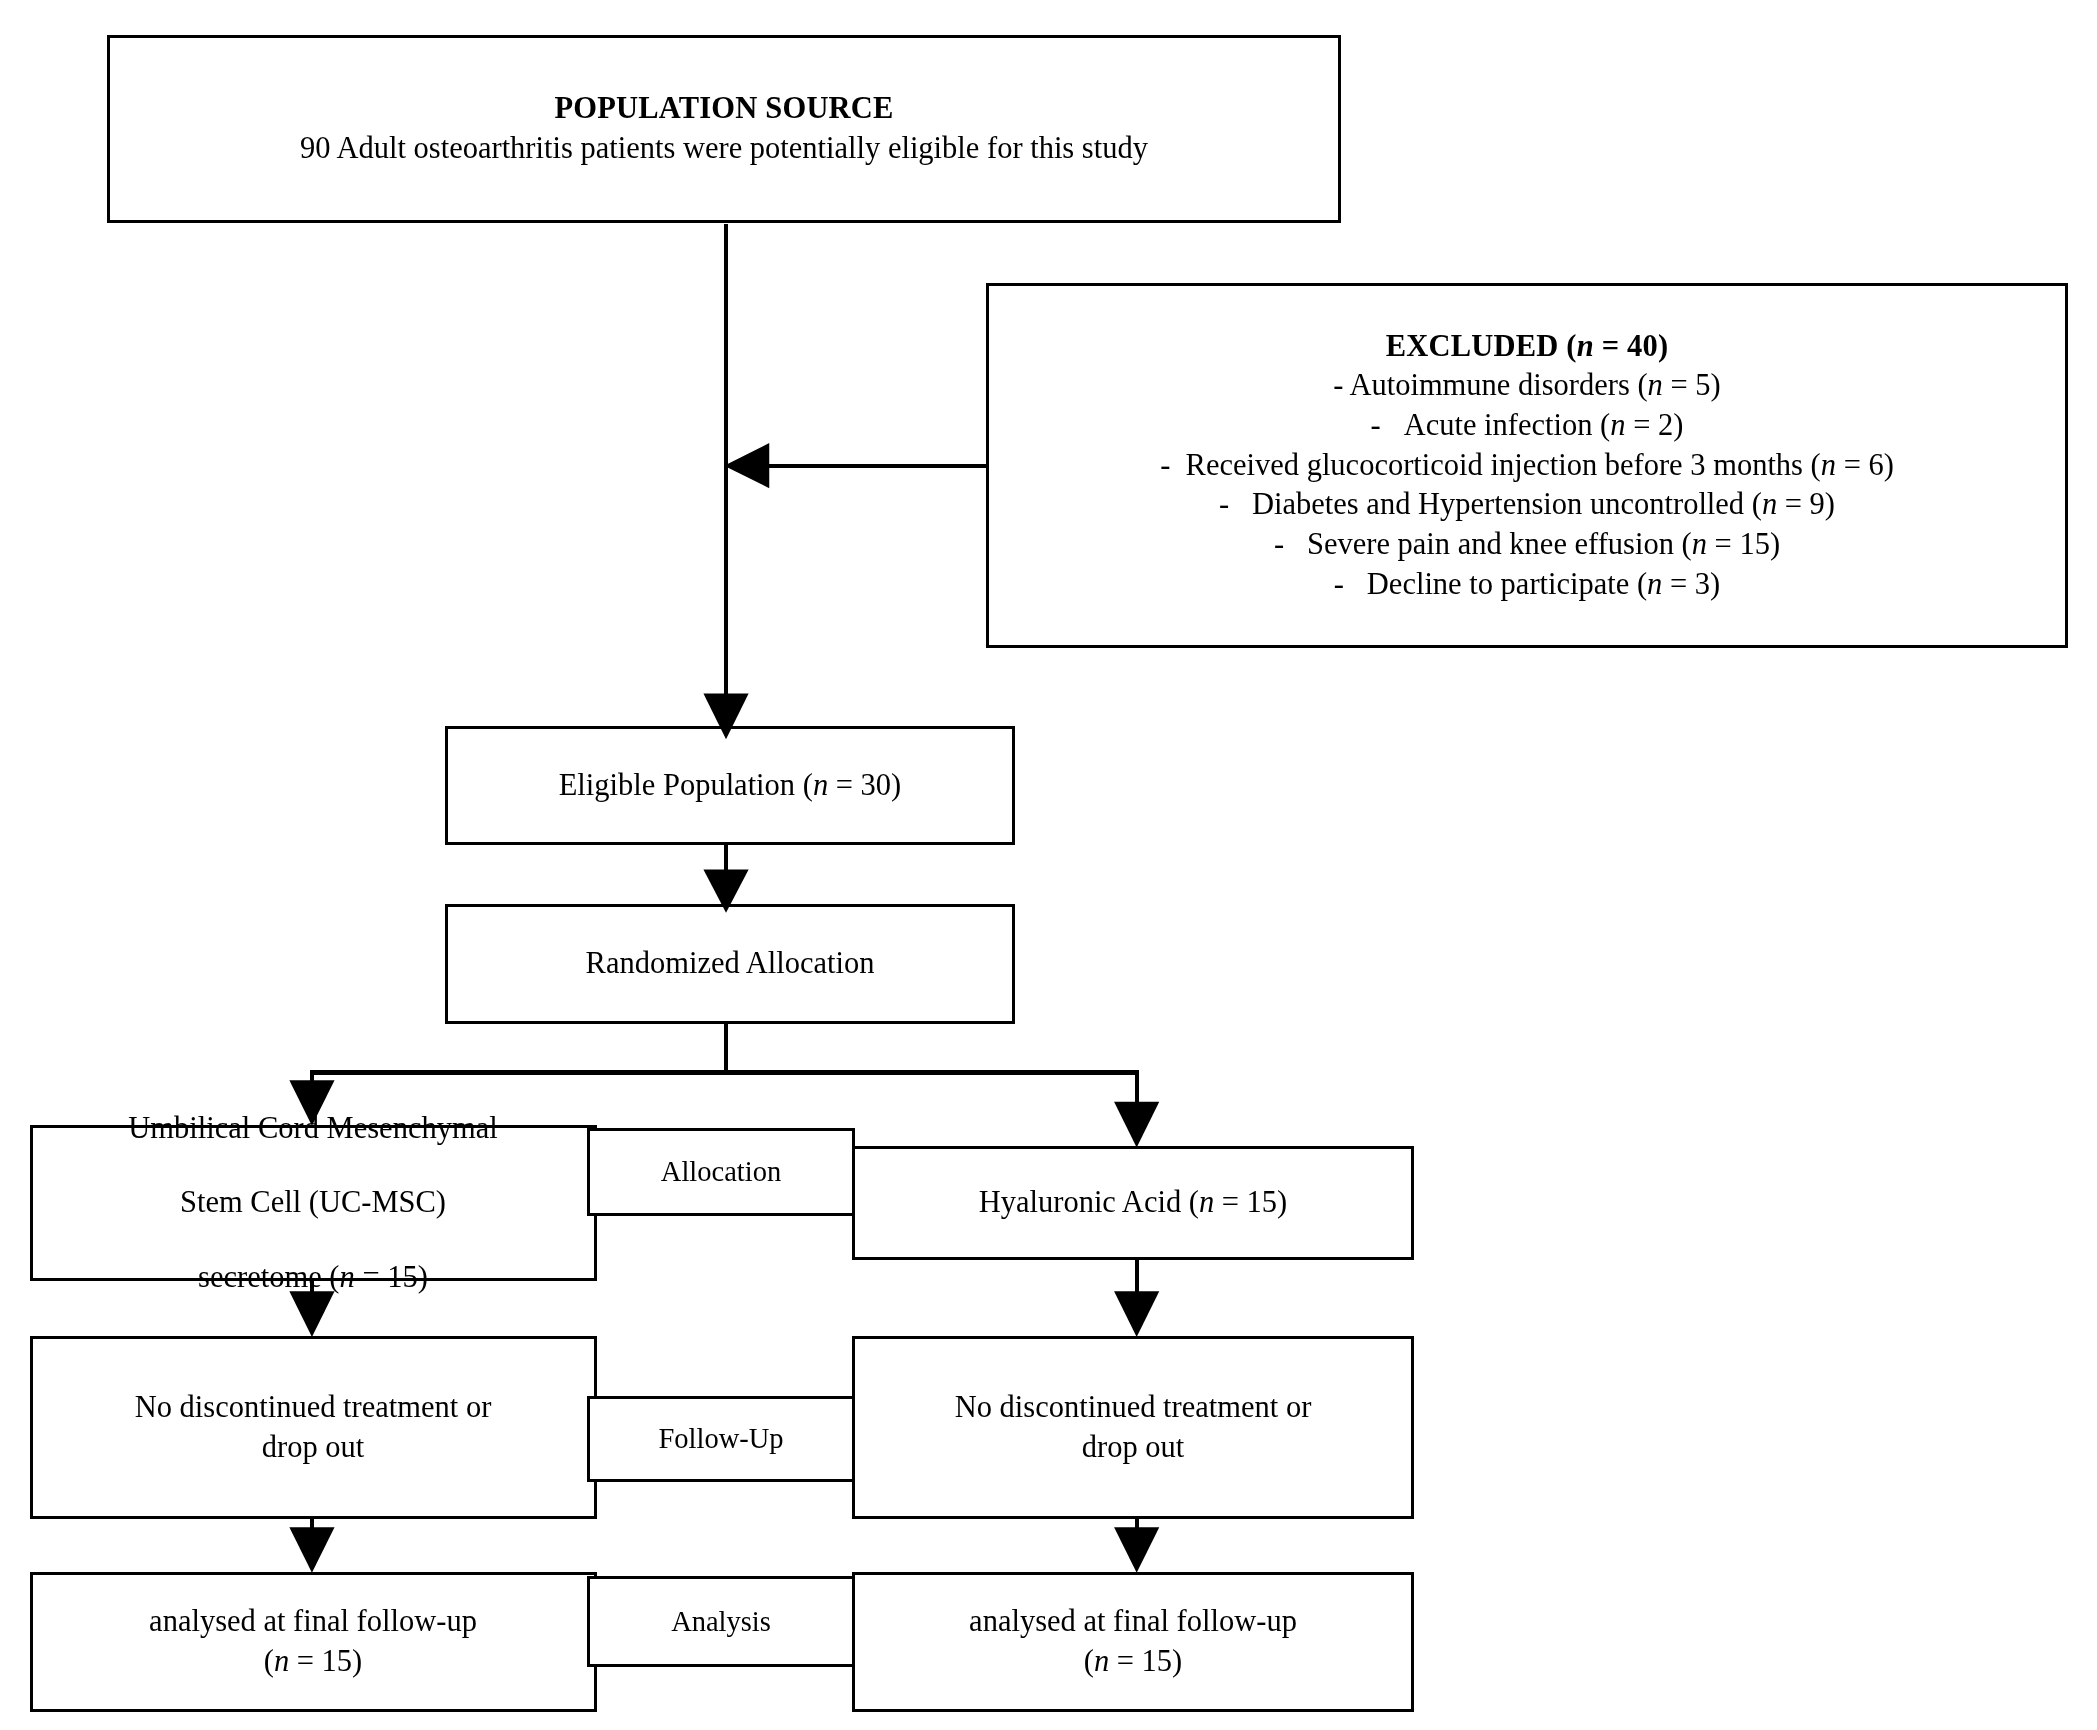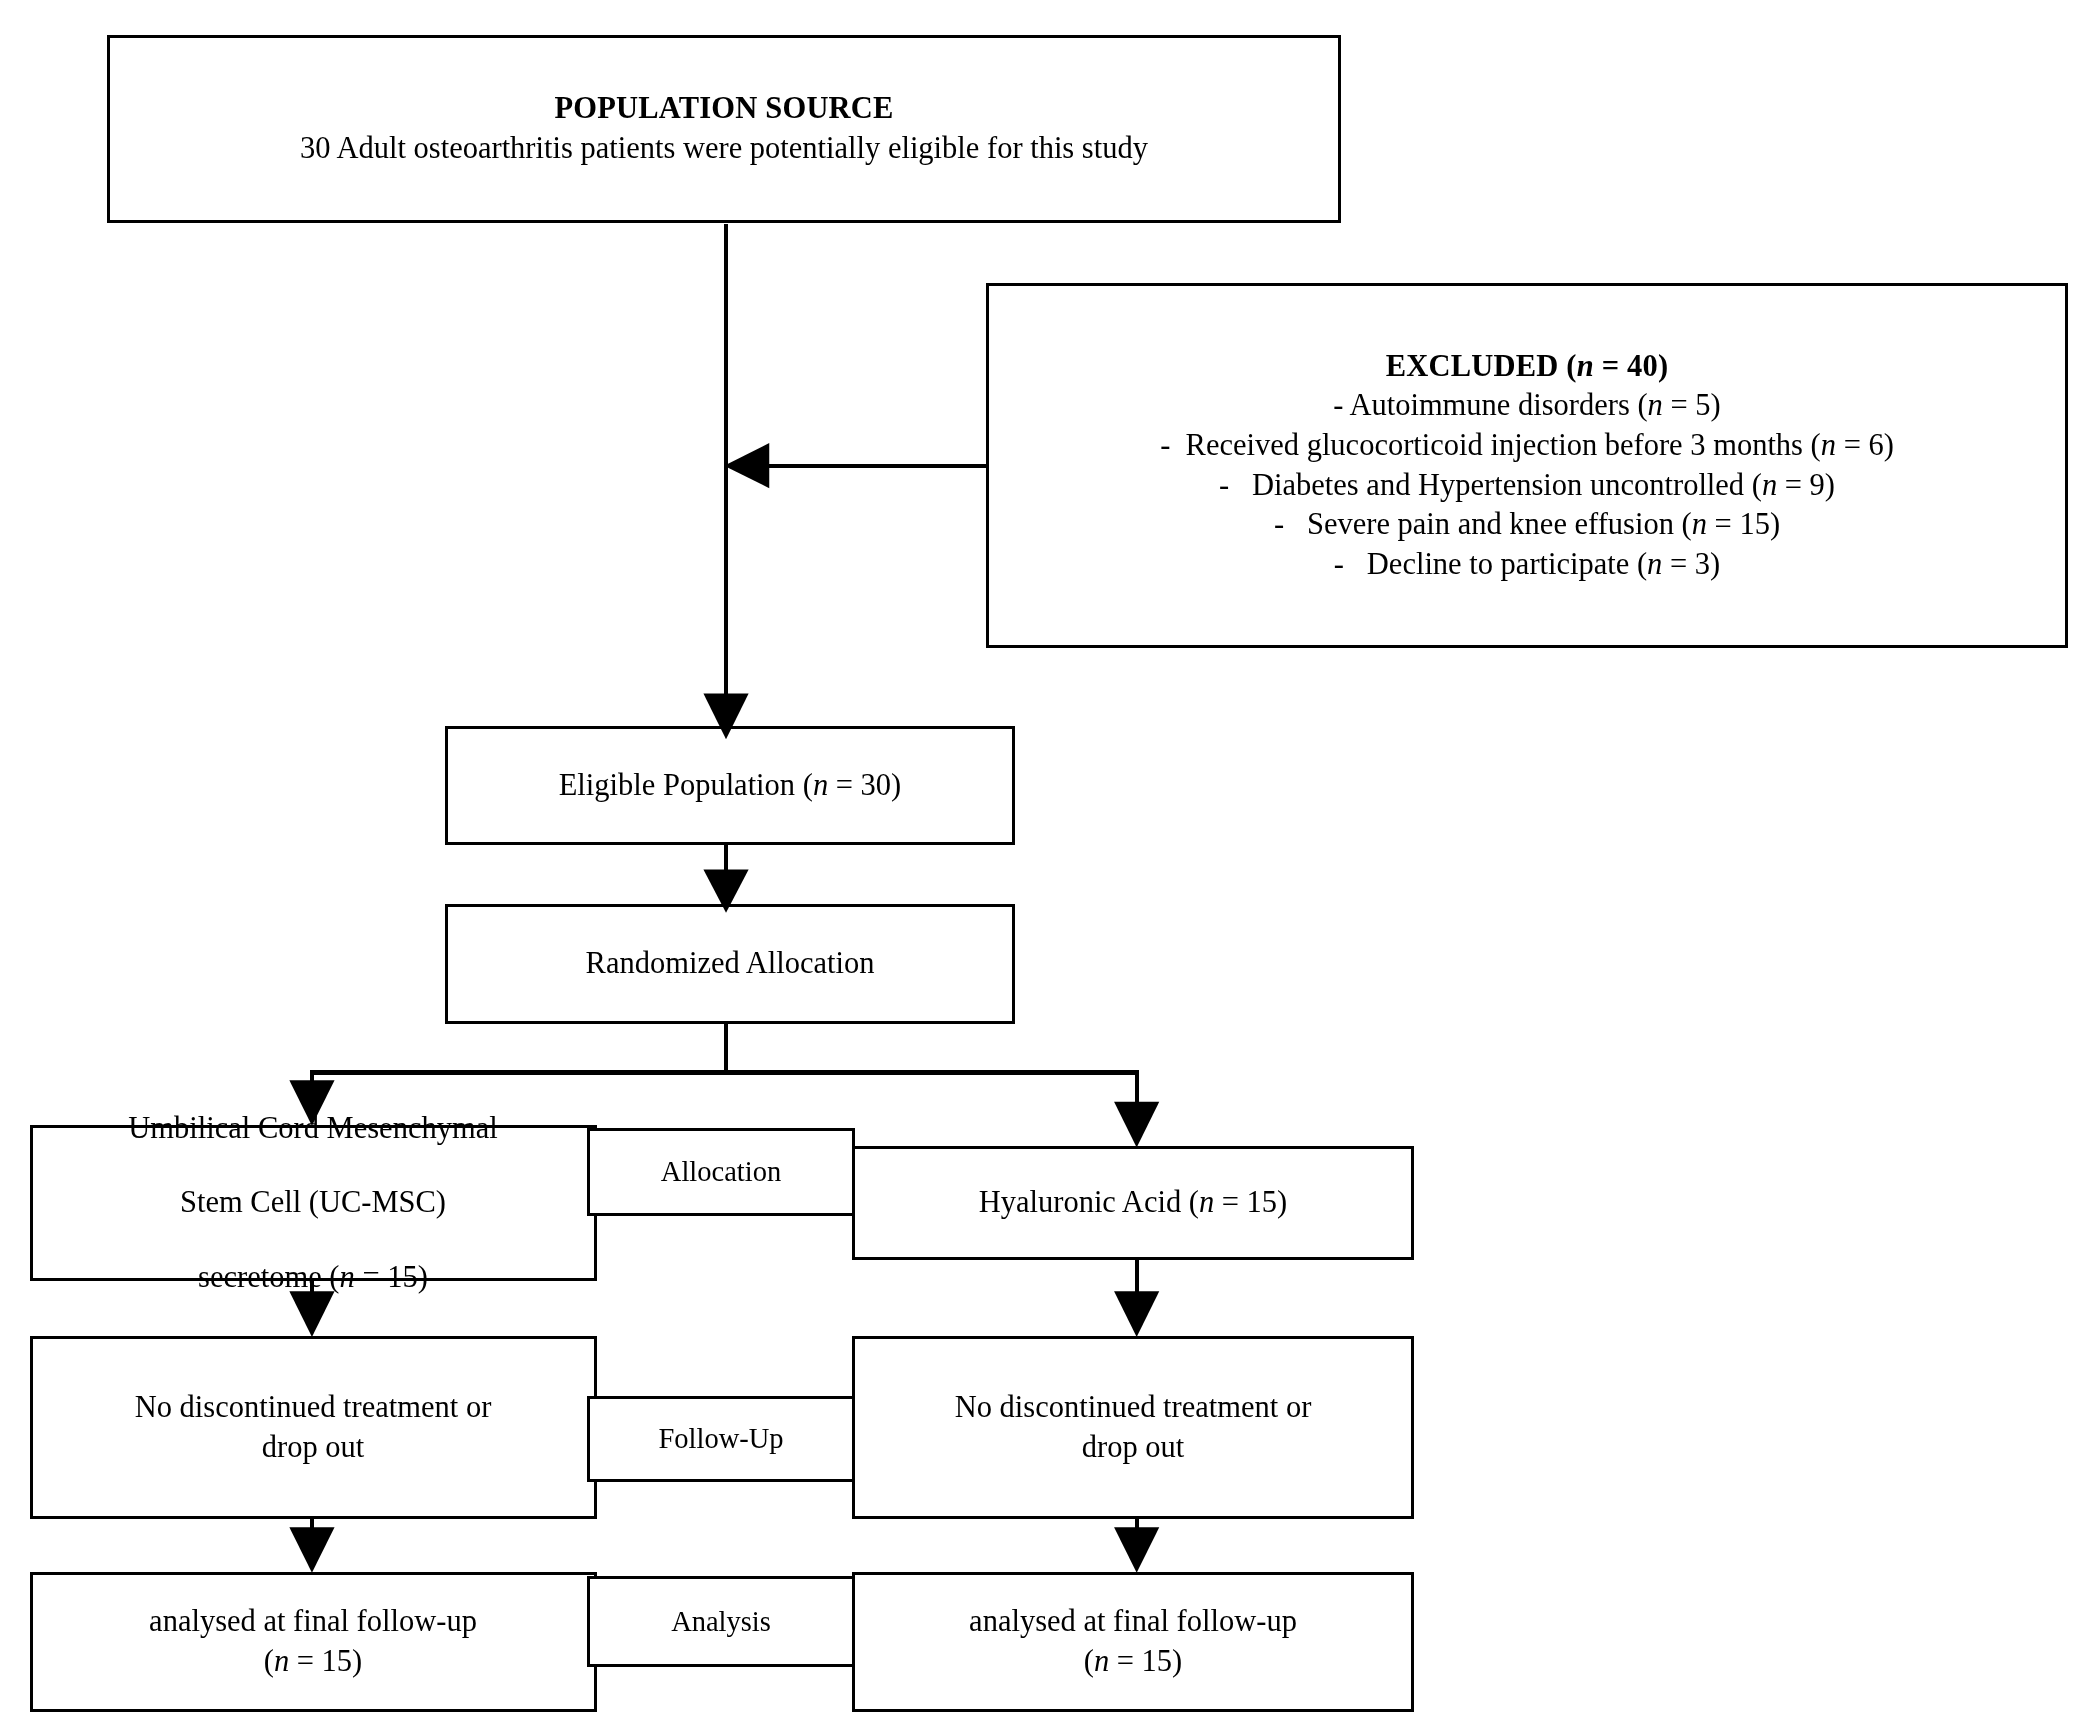--- a/index.html
+++ b/index.html
@@ -118,30 +118,32 @@
 
     <polygon points="2314,2722 2268,2629 2360,2629" fill="#000"></polygon>
 
     <polygon points="635,3202 589,3109 681,3109" fill="#000"></polygon>
 
     <polygon points="2314,3202 2268,3109 2360,3109" fill="#000"></polygon>
   </svg>
 
   <div class="box pad" style="left:107px; top:35px; width:1234px; height:188px;">
     <span class="t-title row">POPULATION SOURCE</span>
-    <span class="t-body row">30 Adult osteoarthritis patients were potentially eligible for this study</span>
+    <span class="t-body row">90 Adult osteoarthritis patients were potentially eligible for this study</span>
   </div>
 
   <div class="box" style="left:986px; top:283px; width:1082px; height:365px; padding: 6.9px 8.8px;">
     <div class="excl-body">
       <span class="t-title excl-line"><span>EXCLUDED (</span><span class="ital">n</span><span> = 40)</span></span>
 
       <span class="t-body excl-line"><span>-</span>
         <span>Autoimmune disorders (</span><span class="ital">n</span><span> = 5)</span></span>
 
+      <span class="t-body excl-line"><span>-</span>
+        &nbsp;&nbsp;<span>Acute infection (</span><span class="ital">n</span><span> = 2)</span></span>
 
       <span class="t-body excl-line"><span>-</span>
         &nbsp;<span>Received glucocorticoid injection before 3 months (</span><span class="ital">n</span><span> = 6)</span></span>
 
       <span class="t-body excl-line"><span>-</span>
         &nbsp;&nbsp;<span>Diabetes and Hypertension uncontrolled (</span><span class="ital">n</span><span> = 9)</span></span>
 
       <span class="t-body excl-line"><span>-</span>
         &nbsp;&nbsp;<span>Severe pain and knee effusion (</span><span class="ital">n</span><span> = 15)</span></span>
 

